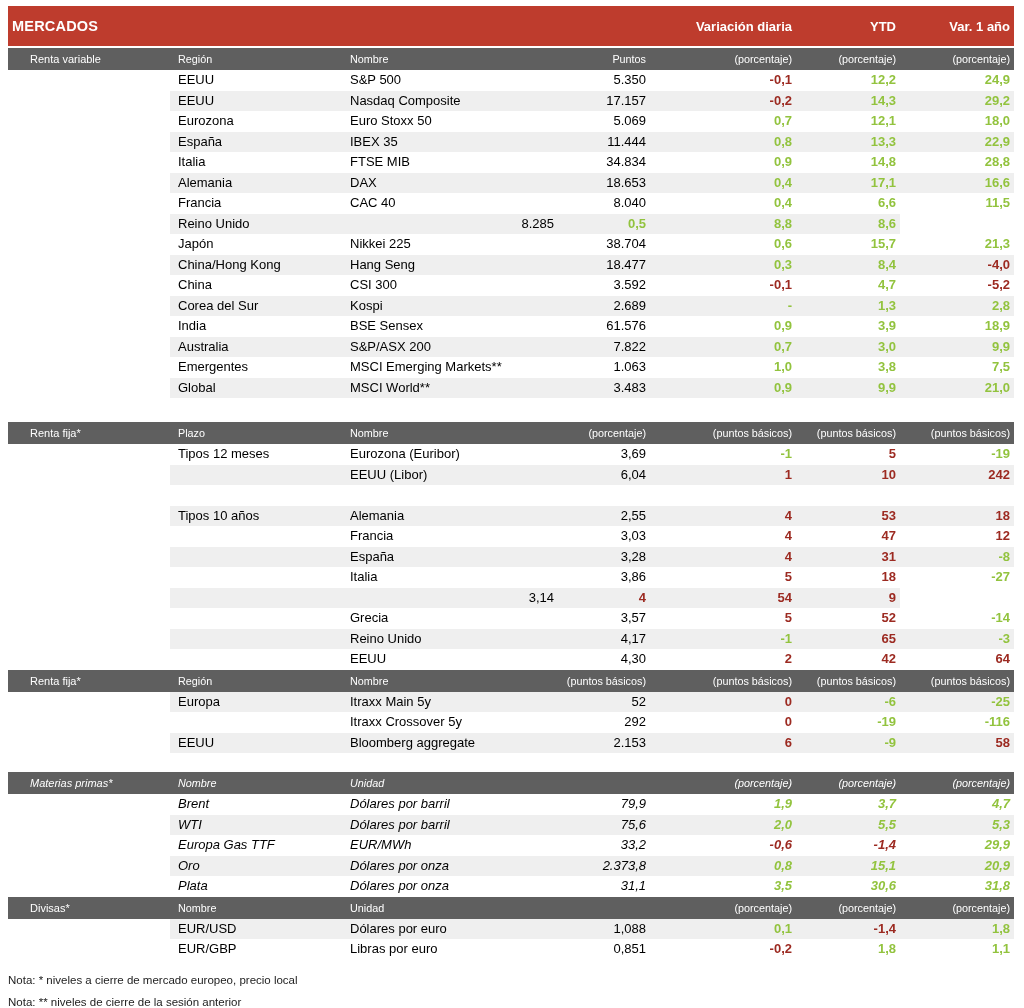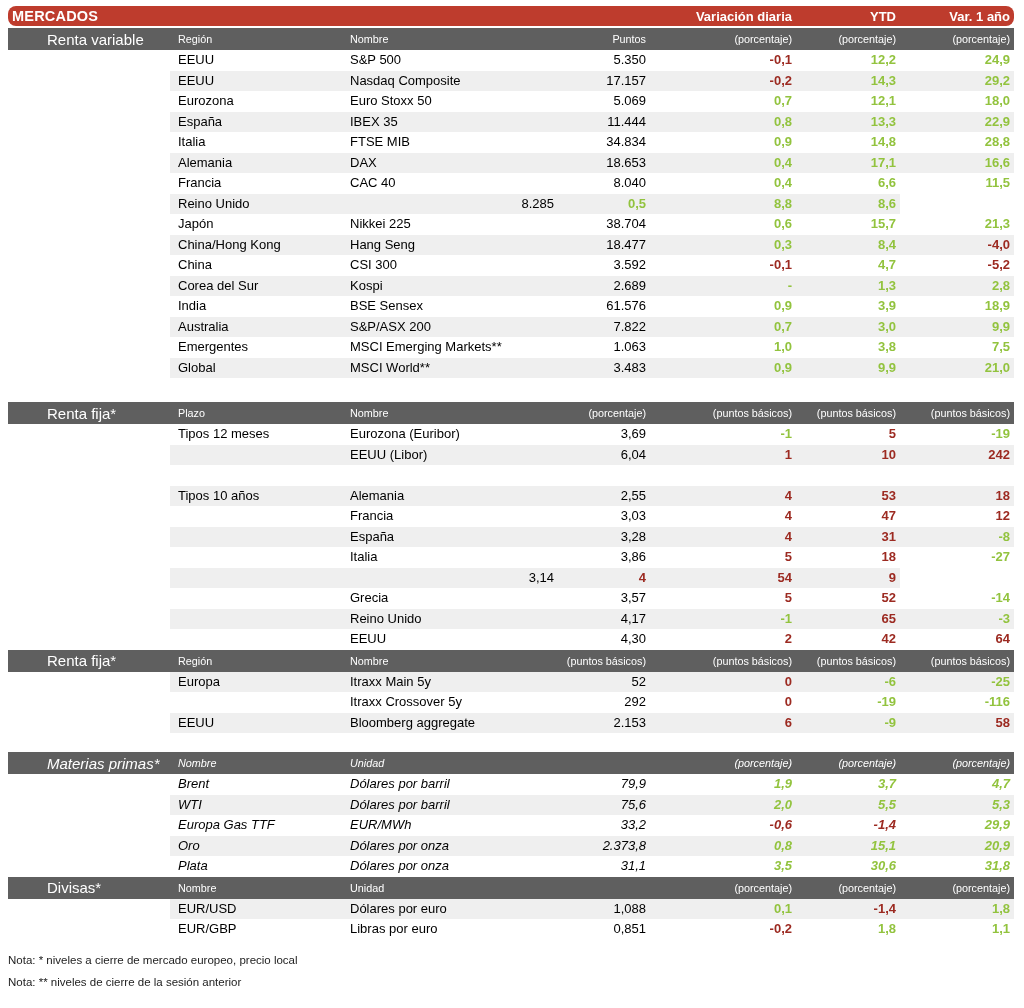--- a/index.html
+++ b/index.html
@@ -11,27 +11,27 @@
   }
   .page { padding: 6px 0 0 8px; }
   .grid-row {
     display: grid;
     grid-template-columns: 162px 172px 216px 92px 146px 104px 114px;
     width: 1006px;
   }
   .cell { white-space: nowrap; overflow: hidden; }
 
   
-  .titlebar { background: var(--accent); color: #fff; height: 20px; align-items: center; margin-bottom: 2px; border-radius: 8px; }
+  .titlebar { background: var(--accent); color: #fff; height: 40px; align-items: center; margin-bottom: 2px; }
   .t-title { grid-column: 1 / span 4; font-weight: 700; font-size: 14.5px; padding-left: 4px; letter-spacing: .2px; }
   .t-h { font-weight: 700; font-size: 13px; text-align: right; padding-right: 4px; }
 
   
   .sec-head { background: var(--gray); color: #fff; height: 22px; align-items: center; }
-  .sec-name { font-size: 15px; padding-left: 39px; }
+  .sec-name { font-size: 11px; padding-left: 22px; }
   .h { font-size: 10.8px; }
   .tl { padding-left: 8px; }
   .tr { text-align: right; padding-right: 4px; }
 
   
   .data { height: 20.5px; align-items: center; font-size: 13px; }
   .data .cell { line-height: 20.5px; height: 20.5px; }
   .c1, .c2 { padding-left: 8px; }
   .val, .ch { text-align: right; padding-right: 4px; }
   .ch { font-weight: 700; }

